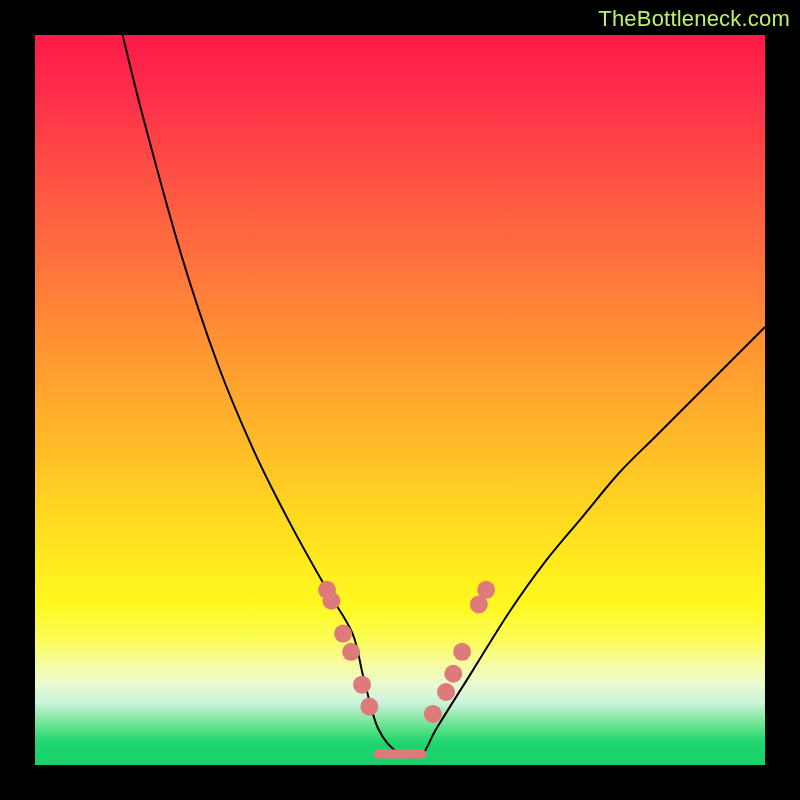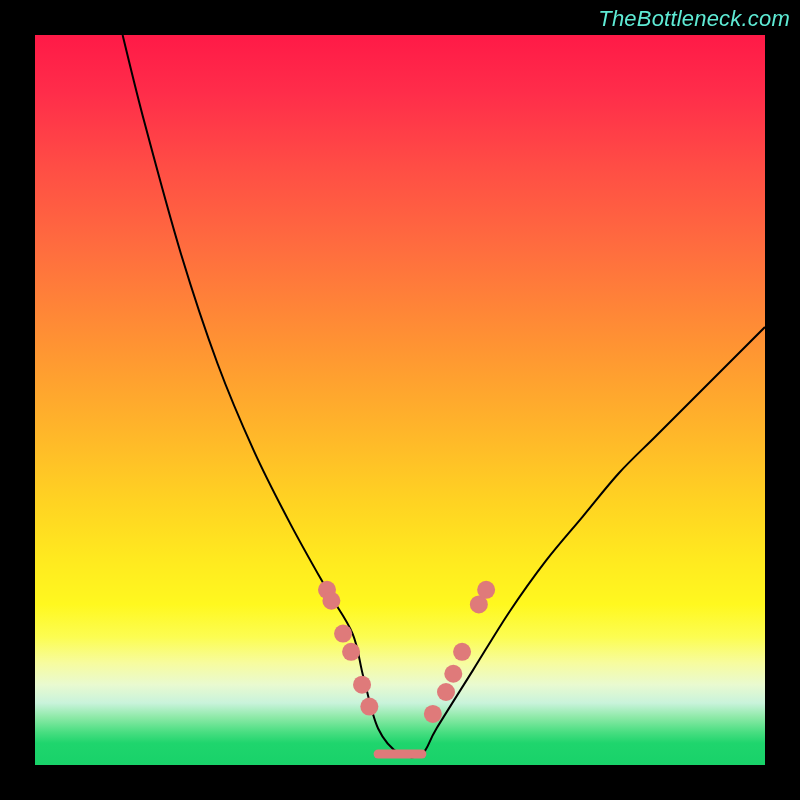--- a/index.html
+++ b/index.html
@@ -44,25 +44,24 @@
       #8ce9a7 93.5%,
       #49de81 95.5%,
       #1fd56d 97%,
       #18d269 100%
     );
   }
   .attrib {
     position: absolute;
     top: 6px;
     right: 10px;
-    color: #5eead4;
+    color: #bef264;
     font-size: 22px;
     letter-spacing: 0.2px;
     user-select: none;
-    font-style: italic;
   }
   svg.curve {
     position: absolute;
     left: 0;
     top: 0;
     width: 730px;
     height: 730px;
     overflow: visible;
   }
 </style>

